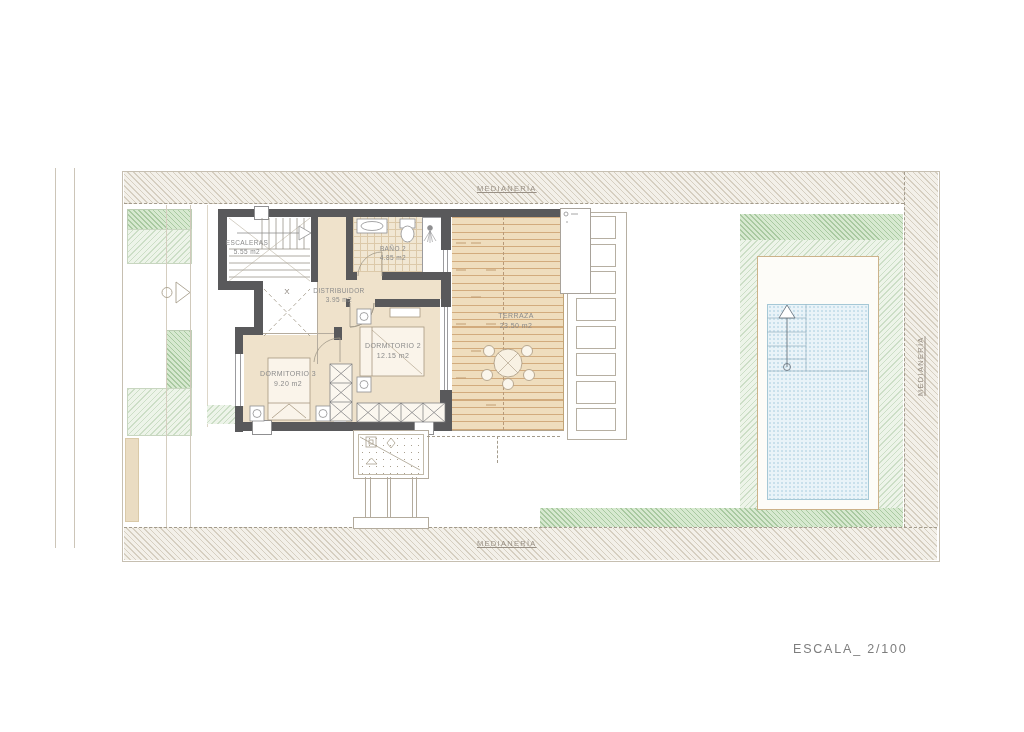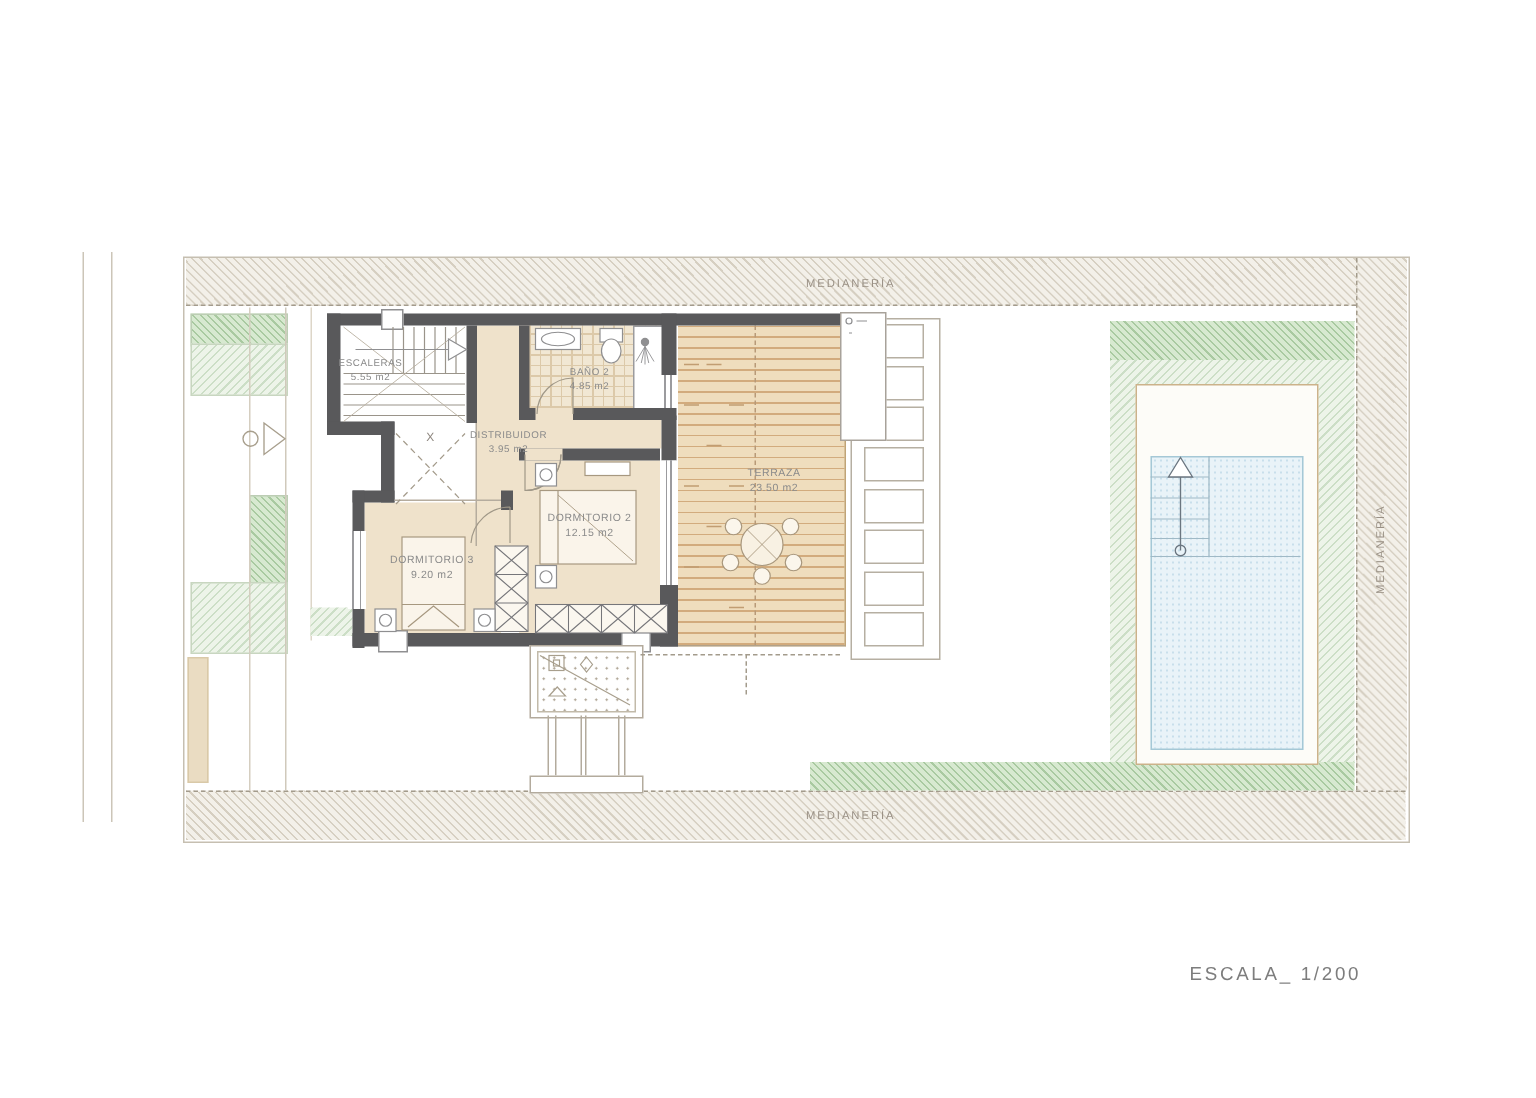--- a/index.html
+++ b/index.html
@@ -25,21 +25,21 @@
     border-right:1px solid #c0a477;border-bottom:1px solid #b1a28a;}
   .pool{background-color:#e9f3f8;border:1px solid #a5c8d6;
     background-image:radial-gradient(#c8dfeb 0.7px, transparent 0.9px);
     background-size:4px 4px;}
   .wall{background:#59595b;}
   .floor{background:#efe2cb;}
   .whitebox{background:#fff;border:1px solid #8f8f91;}
   .thinline{background:#b5ac9e;}
   .label{color:#8b8b8b;font-size:7px;letter-spacing:.4px;text-align:center;line-height:1.45;white-space:nowrap;}
   .labelsm{font-size:6.5px;}
-  .medianeria{color:#999085;font-size:7.5px;letter-spacing:1.3px;text-align:right;white-space:nowrap;}
+  .medianeria{color:#999085;font-size:7.5px;letter-spacing:1.3px;text-align:left;white-space:nowrap;text-decoration:underline;}
   .scale-note{color:#7d7d7d;font-size:12.5px;letter-spacing:1.8px;white-space:nowrap;}
   .dashedT{border-top:1px dashed #a39b8c;}
   .dashedL{border-left:1px dashed #a39b8c;}
   svg{position:absolute;left:0;top:0;overflow:visible;}
 </style>
 </head>
 <body>
 
 <div id="page">
 
@@ -262,15 +262,15 @@
     <div>DORMITORIO 3</div>
     <div>9.20 m2</div>
   </div>
   <div class="abs label" style="left:471px;top:311px;width:90px;">
     <div>TERRAZA</div>
     <div>23.50 m2</div>
   </div>
 
   <div class="abs label" style="left:279px;top:286px;width:16px;font-size:8px;color:#8f8880;">X</div>
 
-  <div class="abs scale-note" style="left:793px;top:642px;">ESCALA_ 1/200</div>
+  <div class="abs scale-note" style="left:793px;top:642px;">ESCALA_ 2/100</div>
 
 </div>
 
 </body></html>

